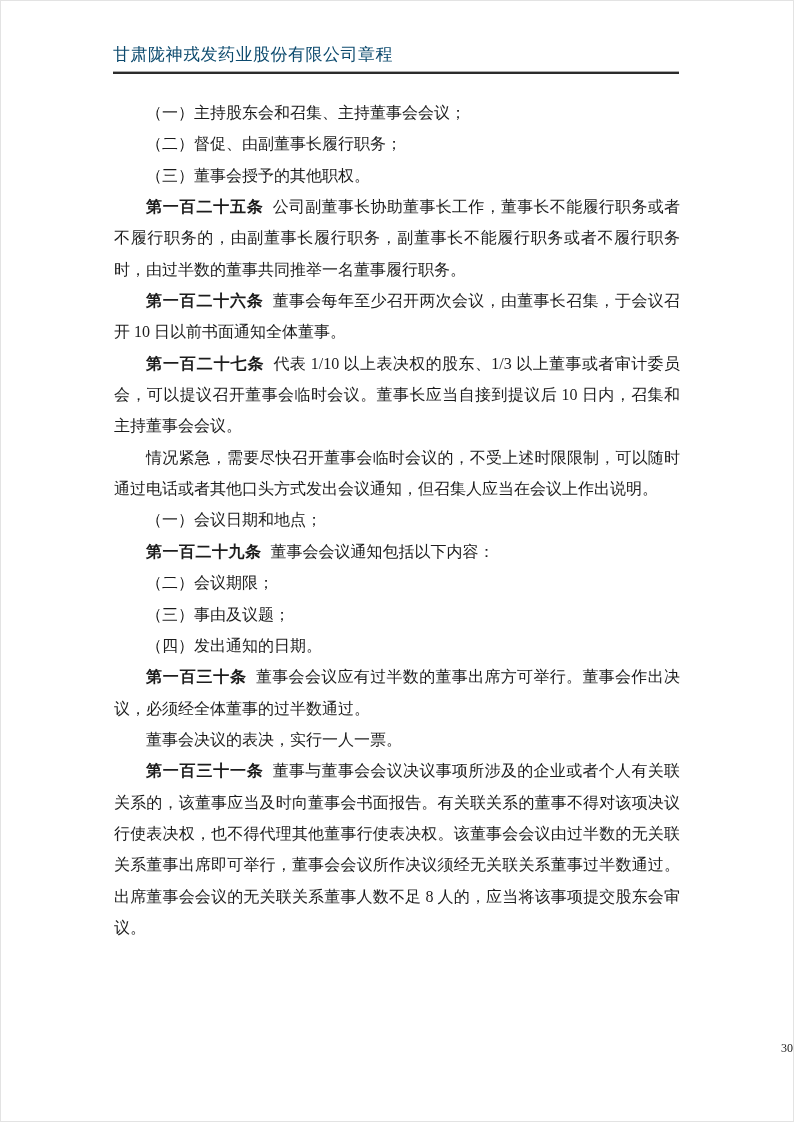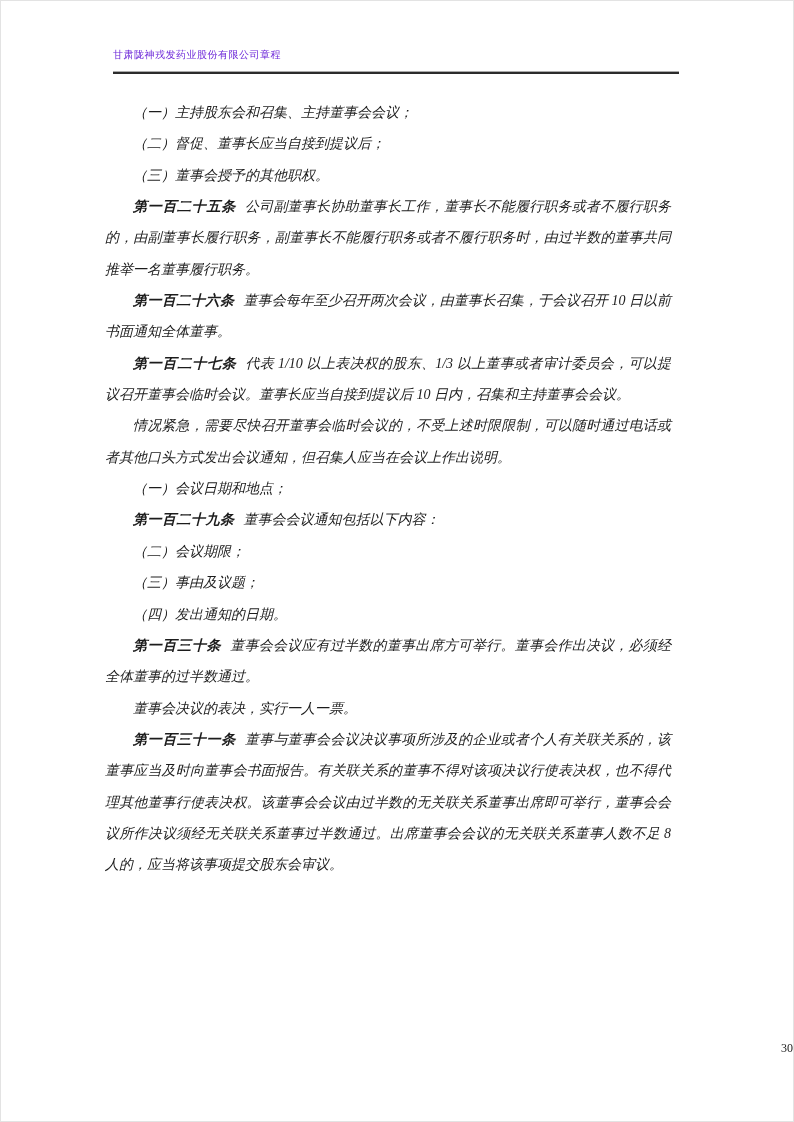--- a/index.html
+++ b/index.html
@@ -12,37 +12,36 @@
     border: 1px solid #e3e3e3;
     font-family: "Liberation Serif", "DejaVu Serif", serif;
     color: #1c1c1c;
     overflow: hidden;
   }
   .header {
     position: absolute;
     left: 112px;
     top: 45px;
     width: 566px;
-    font-size: 10px;
+    font-size: 17px;
     line-height: 18px;
-    color: #6d28d9;
+    color: #0c4a6e;
     letter-spacing: 0.5px;
     border-bottom: 2px solid #2b2b2b;
     box-shadow: 0 -1px 0 #aaaaaa inset;
     padding-bottom: 8px;
   }
   .content {
     position: absolute;
-    left: 104px;
+    left: 113px;
     top: 96px;
     width: 566px;
-    font-size: 14px;
+    font-size: 16px;
     line-height: 31.35px;
     text-align: justify;
-    font-style: italic;
   }
   .content p {
     margin: 0;
     padding: 0;
     text-indent: 2em;
   }
   .num {
     font-weight: 700;
     margin-right: 9px;
     letter-spacing: 0.5px;
@@ -62,21 +61,21 @@
 <body>
 
 <div class="page">
 
   <div class="header">
     <span>甘肃陇神戎发药业股份有限公司章程</span>
   </div>
 
   <div class="content">
     <p><span>（一）主持股东会和召集、主持董事会会议；</span></p>
-    <p><span>（二）督促、董事长应当自接到提议后；</span></p>
+    <p><span>（二）督促、由副董事长履行职务；</span></p>
     <p><span>（三）董事会授予的其他职权。</span></p>
 
     <p><span class="num">第一百二十五条</span><span>公司副董事长协助董事长工作，董事长不能履行职务或者不履行职务的，由副董事长履行职务，副董事长不能履行职务或者不履行职务时，由过半数的董事共同推举一名董事履行职务。</span></p>
 
     <p><span class="num">第一百二十六条</span><span>董事会每年至少召开两次会议，由董事长召集，于会议召开 10 日以前书面通知全体董事。</span></p>
 
     <p><span class="num">第一百二十七条</span><span>代表 1/10 以上表决权的股东、1/3 以上董事或者审计委员会，可以提议召开董事会临时会议。董事长应当自接到提议后 10 日内，召集和主持董事会会议。</span></p>
 
 
     <p><span>情况紧急，需要尽快召开董事会临时会议的，不受上述时限限制，可以随时通过电话或者其他口头方式发出会议通知，但召集人应当在会议上作出说明。</span></p>

